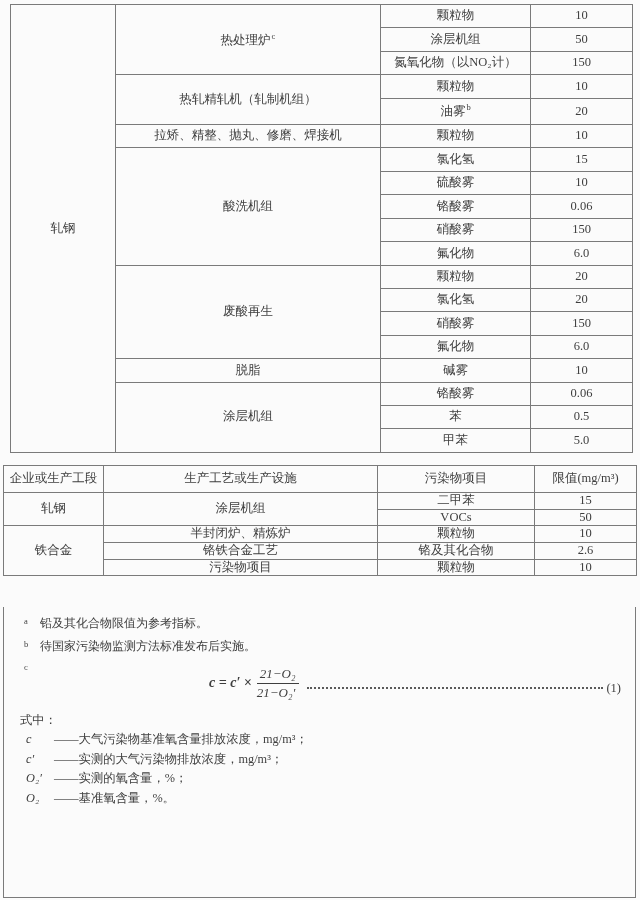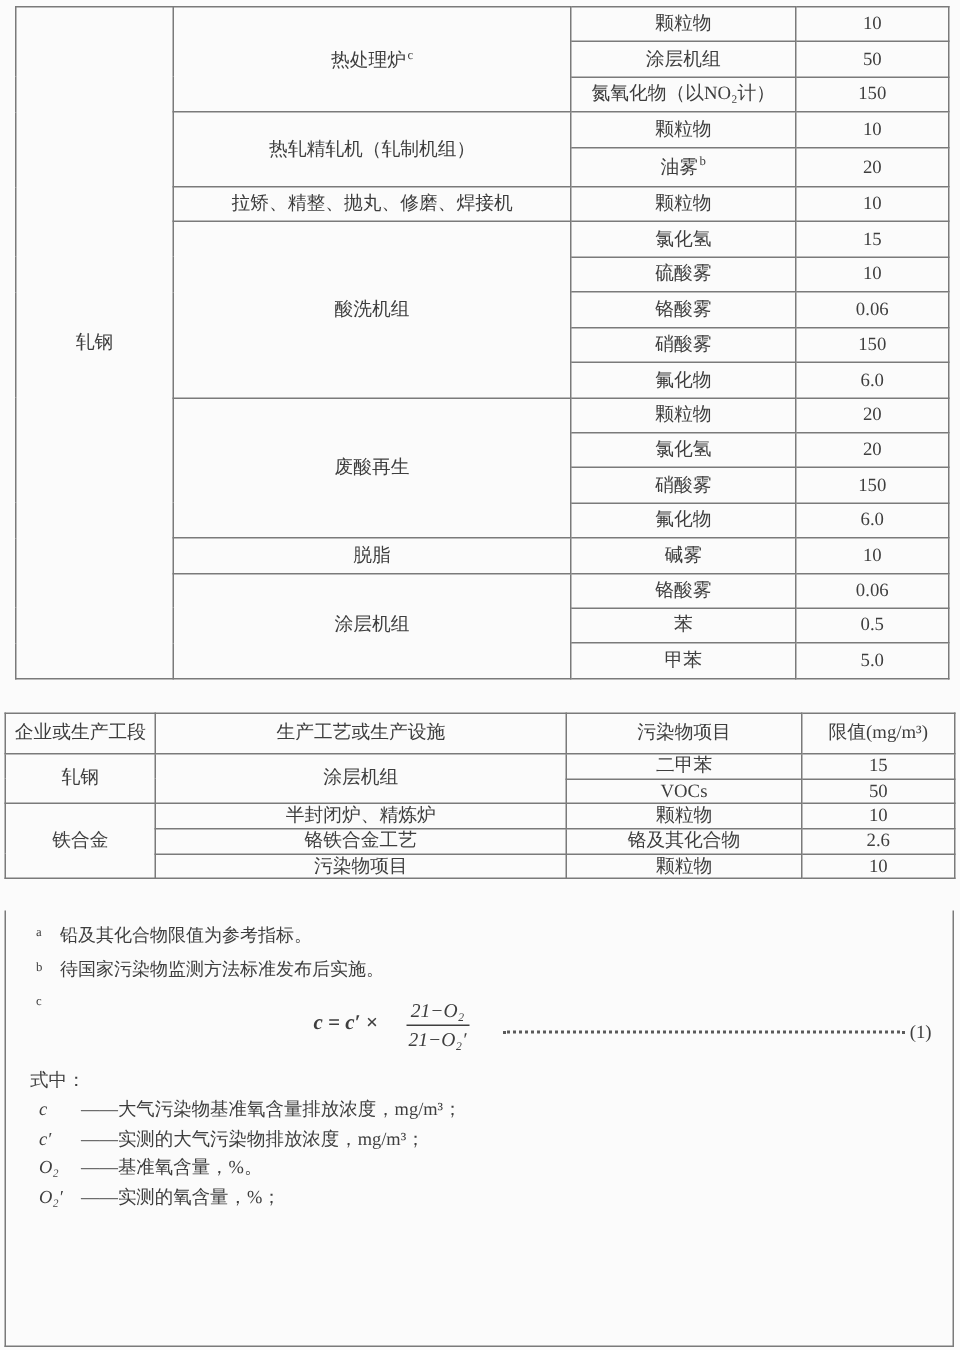--- a/index.html
+++ b/index.html
@@ -8,34 +8,34 @@
     background:#fbfbfb;color:#3e3e3e;
     font-family:"Liberation Serif","DejaVu Serif",serif;
   }
   table{border-collapse:collapse;table-layout:fixed;position:absolute;}
   td,th{
     border:1px solid #7a7a7a;text-align:center;vertical-align:middle;
     font-size:12.5px;font-weight:normal;padding:0 2px;line-height:1.25;
     overflow:hidden;
   }
   .t1{left:10px;top:4px;width:622px;height:449px;}
-  .t2{left:3px;top:475px;width:633px;height:110px;}
+  .t2{left:3px;top:465px;width:633px;height:110px;}
   .t2 thead tr{height:27px;}
   sup.fn{font-size:8.5px;vertical-align:super;margin-left:1px;}
   .notes{
     position:absolute;left:3px;top:607px;width:633px;height:291px;
     border:1px solid #7a7a7a;border-top:none;box-sizing:border-box;
     padding-top:5px;overflow:hidden;
   }
   .note{position:relative;padding:0 14px 0 36px;font-size:12px;line-height:23px;text-align:justify;}
   .note .marker{position:absolute;left:20px;top:-2px;font-size:8.5px;}
   .formula-row{display:flex;align-items:center;margin:4px 14px 0 0;height:42px;}
   .f-lhs{margin-left:205px;font-style:italic;font-size:14px;white-space:nowrap;font-weight:bold;}
-  .frac{display:inline-flex;flex-direction:column;align-items:center;font-style:italic;
-        font-size:13px;margin:0 19px;line-height:1.2;}
+  .frac{display:inline-flex;flex-direction:column;font-style:italic;
+        font-size:13px;margin:0 5px;line-height:1.2;}
   .frac .num{border-bottom:1px solid #3e3e3e;padding:0 3px 1px;}
   .frac .den{padding-top:1px;}
   .leader{flex:1;border-bottom:2px dotted #5a5a5a;height:0;margin:0 3px;transform:translateY(5px);}
   .f-num{font-size:12.5px;transform:translateY(5px);}
   .defs{margin:6px 0 10px 16px;font-size:12.3px;}
   .defs-intro{line-height:20px;}
   .def{display:flex;line-height:19.5px;}
   .def .sym{width:34px;padding-left:6px;font-style:italic;box-sizing:border-box;flex:0 0 34px;}
   .def .desc{flex:1;}
 </style>
@@ -204,22 +204,22 @@
     <div id="defs-list">
         <div class="def">
           <span class="sym">c</span>
           <span class="desc">——大气污染物基准氧含量排放浓度，mg/m³；</span>
         </div>
         <div class="def">
           <span class="sym">c′</span>
           <span class="desc">——实测的大气污染物排放浓度，mg/m³；</span>
         </div>
         <div class="def">
+          <span class="sym">O₂′</span>
+          <span class="desc">——实测的氧含量，%；</span>
+        </div>
+        <div class="def">
           <span class="sym">O₂</span>
           <span class="desc">——基准氧含量，%。</span>
-        </div>
-        <div class="def">
-          <span class="sym">O₂′</span>
-          <span class="desc">——实测的氧含量，%；</span>
         </div>
       </div>
   </div>
 </div>
 
 </body></html>

